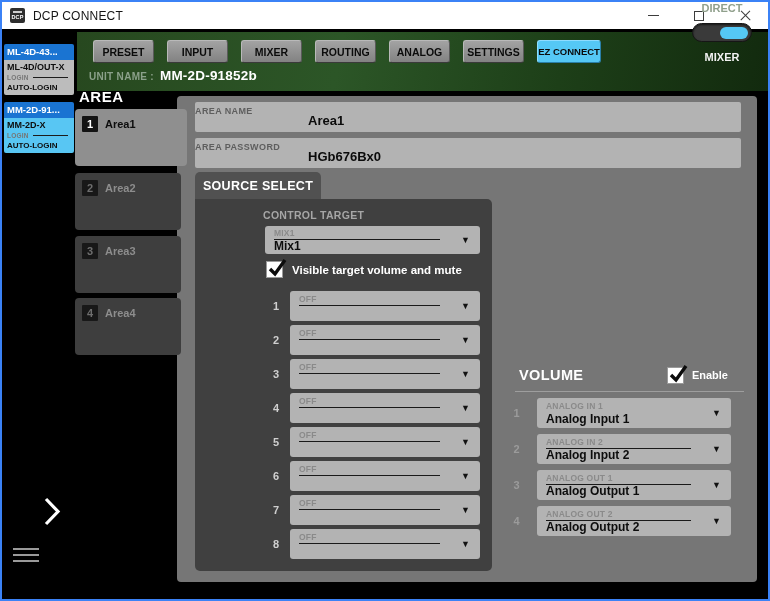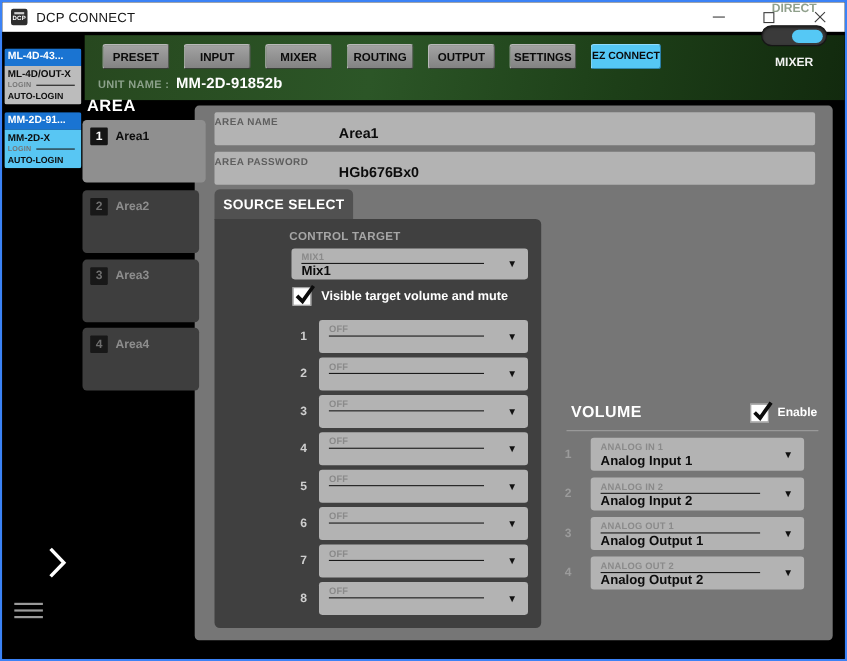--- a/index.html
+++ b/index.html
@@ -129,21 +129,21 @@
   .dd-arrow { position:absolute; right:10px; top:50%; transform:translateY(-50%); font-size:9px; color:#111; }
   .ct-dd .dd-param { top:2px; }
   .ct-dd .dd-line  { top:13px; }
   .ct-dd .dd-value { top:13px; }
 
   
   .volume { position:absolute; left:330px; top:262px; width:237px; }
   .vol-header { display:flex; align-items:center; height:26px; margin-top:4px; padding-left:12px; }
   .vol-title { font-size:14.5px; font-weight:800; color:#fff; letter-spacing:.4px; }
   .vol-header .checkbox { margin-left:auto; }
-  .enable-label { font-size:11px; font-weight:bold; color:#fff; margin-left:8px; margin-right:1px; }
+  .enable-label { font-size:11px; font-weight:bold; color:#fff; margin-left:8px; margin-right:16px; }
   .vol-line { height:1px; background:#9e9e9e; margin:3px 0 0 8px; }
   .vol-rows { margin-top:6px; display:flex; flex-direction:column; gap:6px; }
   .vol-row { display:flex; align-items:center; height:30px; }
   .vol-num { width:19px; text-align:center; font-size:11px; font-weight:bold; color:#9b9b9b; }
   .vol-row .dd { margin-left:11px; width:194px; height:30px; }
 
   
   .expand-arrow { position:absolute; left:40px; top:467px; cursor:pointer; }
   .menu-icon { position:absolute; left:11px; top:519px; width:26px; cursor:pointer; }
   .menu-icon div { height:2px; background:#9a9a9a; margin-bottom:4px; }
@@ -173,21 +173,21 @@
   </div>
 
   <div class="body">
 
     <div class="green-header">
       <div class="nav-row">
         <button class="nav-btn">PRESET</button>
         <button class="nav-btn">INPUT</button>
         <button class="nav-btn">MIXER</button>
         <button class="nav-btn">ROUTING</button>
-        <button class="nav-btn">OUTPUT</button>
+        <button class="nav-btn">ANALOG</button>
         <button class="nav-btn">SETTINGS</button>
         <button class="nav-btn active">EZ CONNECT</button>
         <div class="toggle-group">
           <span class="direct-label">DIRECT</span>
           <div class="toggle">
             <div class="knob" style="background:#55c8f5;"></div>
           </div>
           <span class="mixer-label">MIXER</span>
         </div>
       </div>

